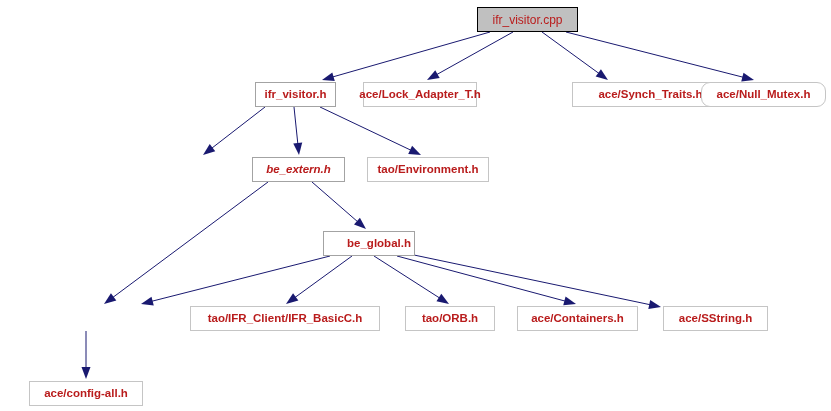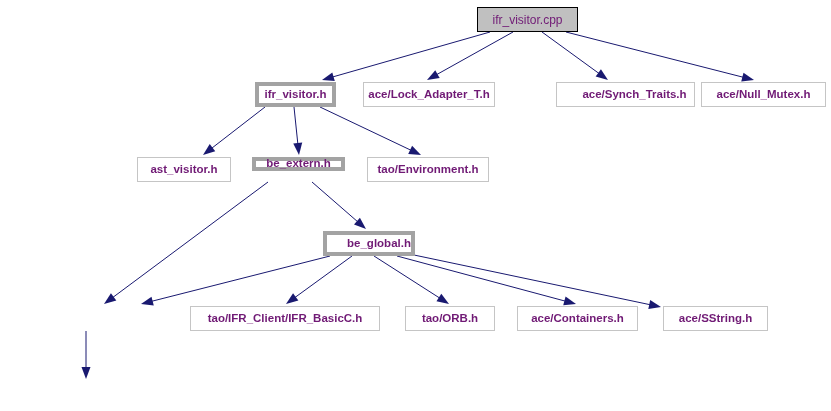--- a/index.html
+++ b/index.html
@@ -22,32 +22,32 @@
   }
   .node {
     position: absolute;
     box-sizing: border-box;
     display: flex;
     align-items: center;
     justify-content: center;
     background: #ffffff;
     font-size: 11.5px;
     font-weight: 700;
-    color: #701a75;
+    color: #b91c1c;
     white-space: nowrap;
     line-height: 1;
   }
   .node.root {
     background: #c0c0c0;
     border: 1px solid #000000;
     font-weight: 400;
     font-size: 12px;
   }
   .node.linked {
-    border: 4px solid #a3a3a3;
+    border: 1px solid #a3a3a3;
     cursor: pointer;
   }
   .node.plain {
     border: 1px solid #c5c5c5;
   }
 </style>
 </head>
 <body>
 
 <div id="graph-canvas">
@@ -113,46 +113,46 @@
         <polygon points="86,379 81.5,367 90.5,367" fill="#191970"></polygon>
       </g>
     </svg>
 
 <div class="node root" style="left: 477px; top: 7px; width: 101px; height: 25px;">
       <span>ifr_visitor.cpp</span>
     </div>
     <div class="node linked" style="left: 255px; top: 82px; width: 81px; height: 25px;">
       <span>ifr_visitor.h</span>
     </div>
-    <div class="node plain" style="left: 363px; top: 82px; width: 132px; height: 25px;">
+    <div class="node plain" style="left: 363px; top: 82px; width: 114px; height: 25px;">
       <span>ace/Lock_Adapter_T.h</span>
     </div>
-    <div class="node plain" style="left: 556px; top: 82px; width: 139px; height: 25px; padding-left: 18px;">
+    <div class="node plain" style="left: 572px; top: 82px; width: 139px; height: 25px; padding-left: 18px;">
       <span>ace/Synch_Traits.h</span>
     </div>
-    <div class="node plain" style="left: 701px; top: 82px; width: 125px; height: 25px;">
+    <div class="node plain" style="left: 701px; top: 82px; width: 125px; height: 25px; border-radius: 9px;">
       <span>ace/Null_Mutex.h</span>
     </div>
-    <div class="node plain" style="left: 137px; top: 157px; width: 94px; height: 25px;">
-      <span>ast_visitor.h</span>
-    </div>
-    <div class="node linked" style="left: 252px; top: 157px; width: 93px; height: 14px;">
+    <div class="node linked" style="left: 252px; top: 157px; width: 93px; height: 25px; font-style: italic;">
       <span>be_extern.h</span>
     </div>
     <div class="node plain" style="left: 367px; top: 157px; width: 122px; height: 25px;">
       <span>tao/Environment.h</span>
     </div>
     <div class="node linked" style="left: 323px; top: 231px; width: 92px; height: 25px; padding-left: 20px;">
       <span>be_global.h</span>
     </div>
     <div class="node plain" style="left: 405px; top: 306px; width: 90px; height: 25px;">
       <span>tao/ORB.h</span>
     </div>
     <div class="node plain" style="left: 190px; top: 306px; width: 190px; height: 25px;">
       <span>tao/IFR_Client/IFR_BasicC.h</span>
     </div>
     <div class="node plain" style="left: 663px; top: 306px; width: 105px; height: 25px;">
       <span>ace/SString.h</span>
     </div>
     <div class="node plain" style="left: 517px; top: 306px; width: 121px; height: 25px;">
       <span>ace/Containers.h</span>
     </div>
+    <div class="node plain" style="left: 29px; top: 381px; width: 114px; height: 25px;">
+      <span>ace/config-all.h</span>
+    </div>
   </div>
 
 </body></html>

